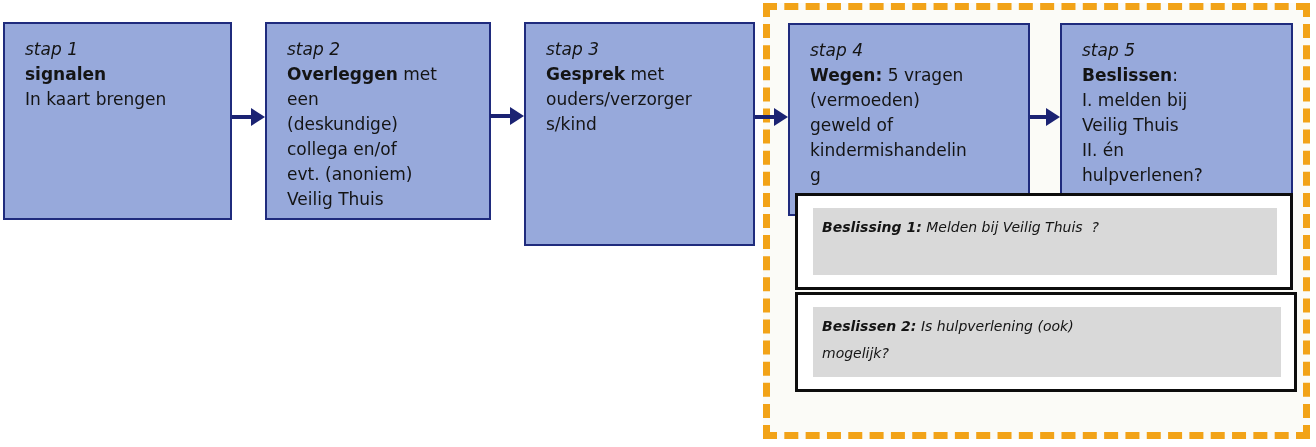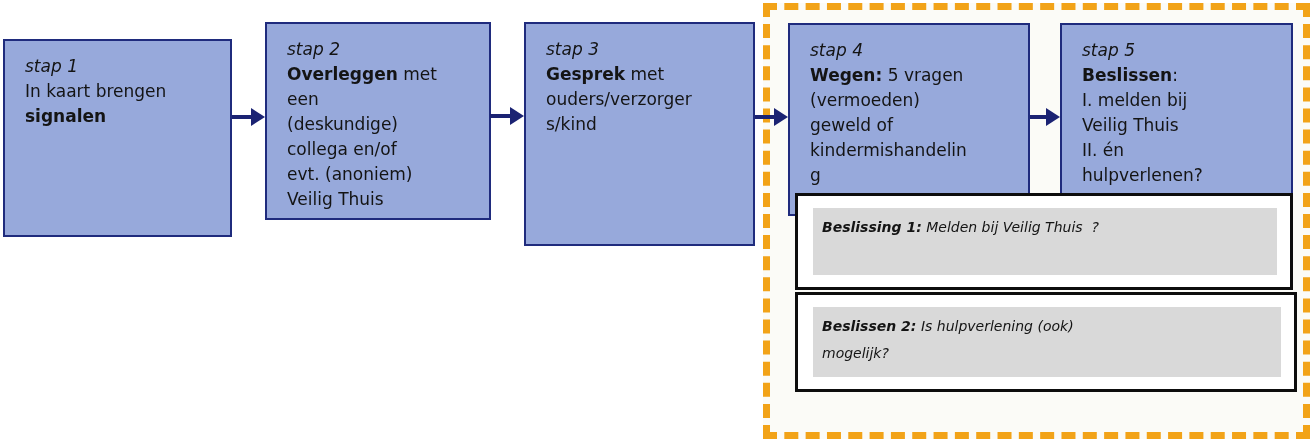--- a/index.html
+++ b/index.html
@@ -55,43 +55,43 @@
     left:15px;top:12px;right:13px;bottom:12px;
     background:var(--decision-fill,#d9d9d9);
     padding:6px 10px 0 9px;
     box-sizing:border-box;
     font-size:14px;
     line-height:27px;
     font-style:italic;
     white-space:pre-wrap;
   }
   
-  #step1{left:3px;top:22px;width:229px;height:198px;margin-top:17px;}
+  #step1{left:3px;top:22px;width:229px;height:198px;}
   #step2{left:265px;top:22px;width:226px;height:198px;}
   #step3{left:524px;top:22px;width:231px;height:224px;}
   #step4{left:788px;top:23px;width:242px;height:193px;}
   #step5{left:1060px;top:23px;width:233px;height:172px;}
   #arrow1{left:232px;top:117px;width:33px;}
   #arrow2{left:490px;top:116px;width:34px;}
   #arrow3{left:755px;top:117px;width:33px;}
   #arrow4{left:1030px;top:117px;width:30px;}
   #decision1{left:795px;top:193px;width:498px;height:97px;}
   #decision2{left:795px;top:292px;width:502px;height:100px;}
 </style>
 </head>
 <body>
 
 <div class="canvas">
 
   <div class="dashed-zone"></div>
 
   <div class="step-box" id="step1">
       <div class="line"><span class="i">stap 1</span></div>
+      <div class="line"><span class="b">signalen</span></div>
       <div class="line"><span>In kaart brengen</span></div>
-      <div class="line"><span class="b">signalen</span></div>
     </div>
   <div class="step-box" id="step2">
       <div class="line"><span class="i">stap 2</span></div>
       <div class="line"><span class="b">Overleggen</span><span> met</span></div>
       <div class="line"><span>een</span></div>
       <div class="line"><span>(deskundige)</span></div>
       <div class="line"><span>collega en/of</span></div>
       <div class="line"><span>evt. (anoniem)</span></div>
       <div class="line"><span>Veilig Thuis</span></div>
     </div>

